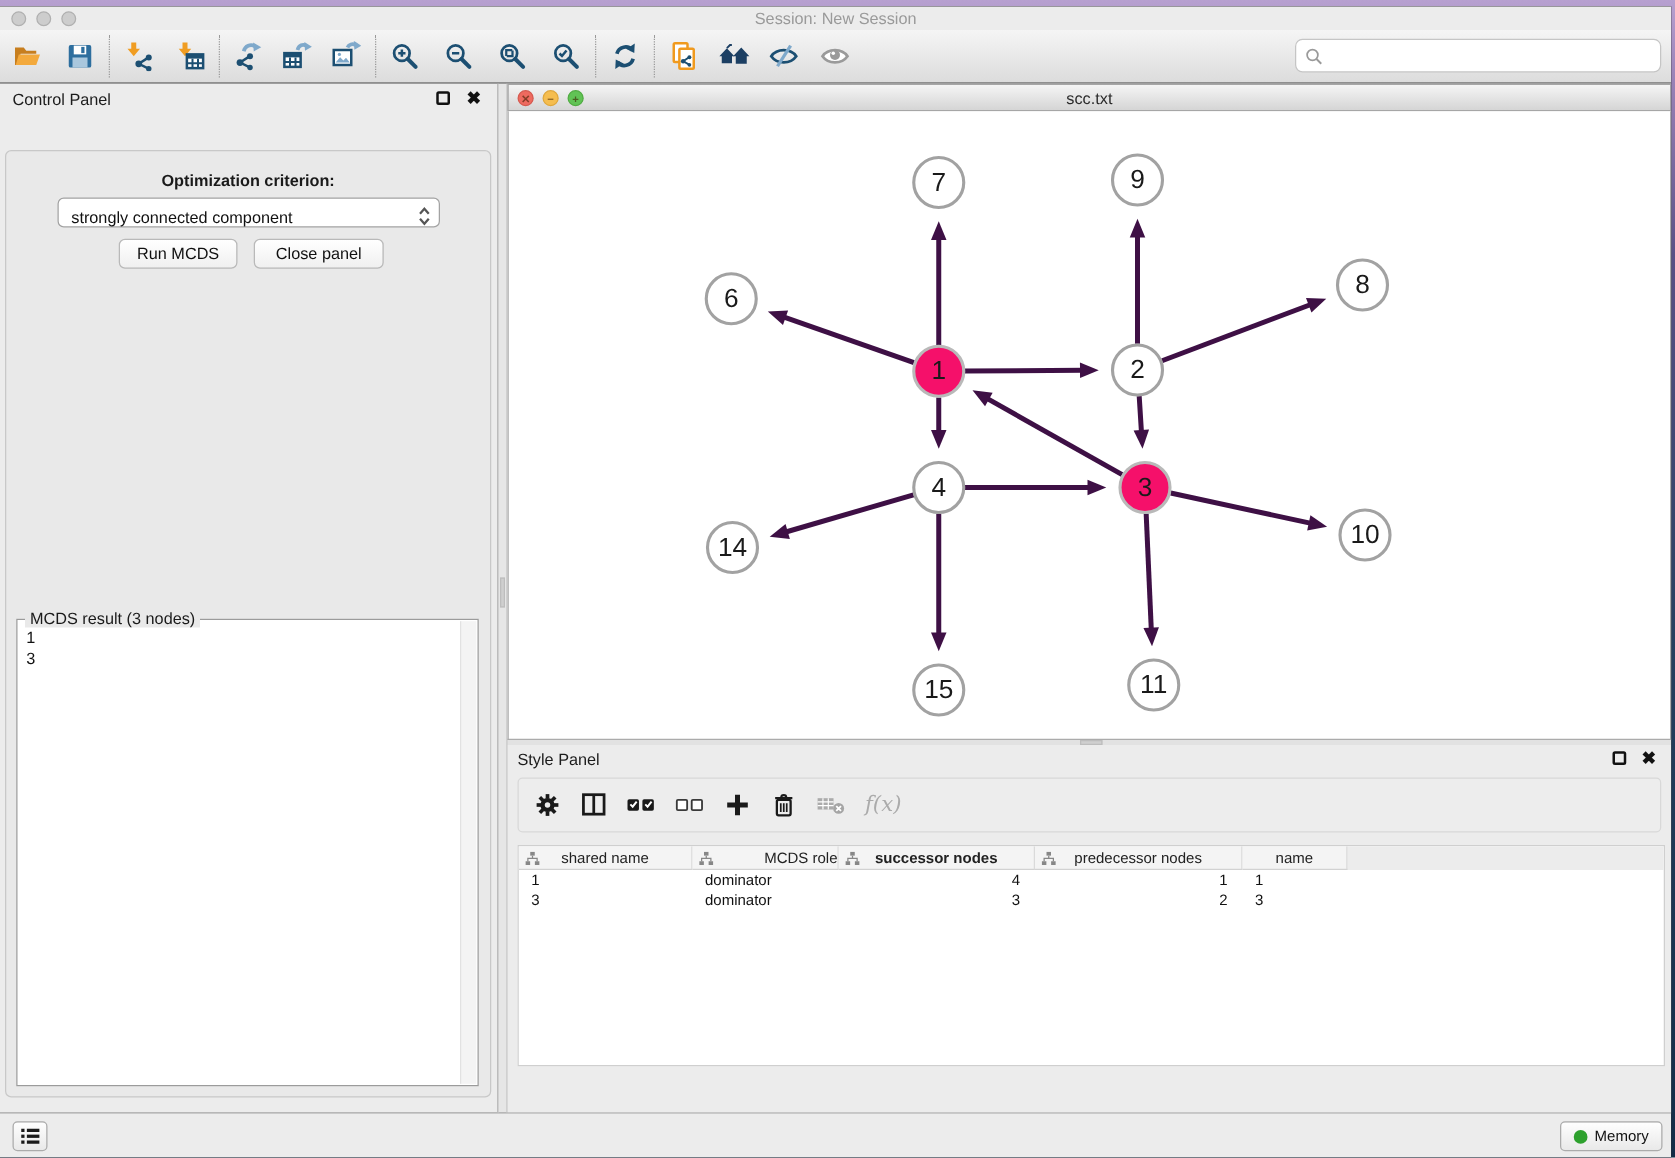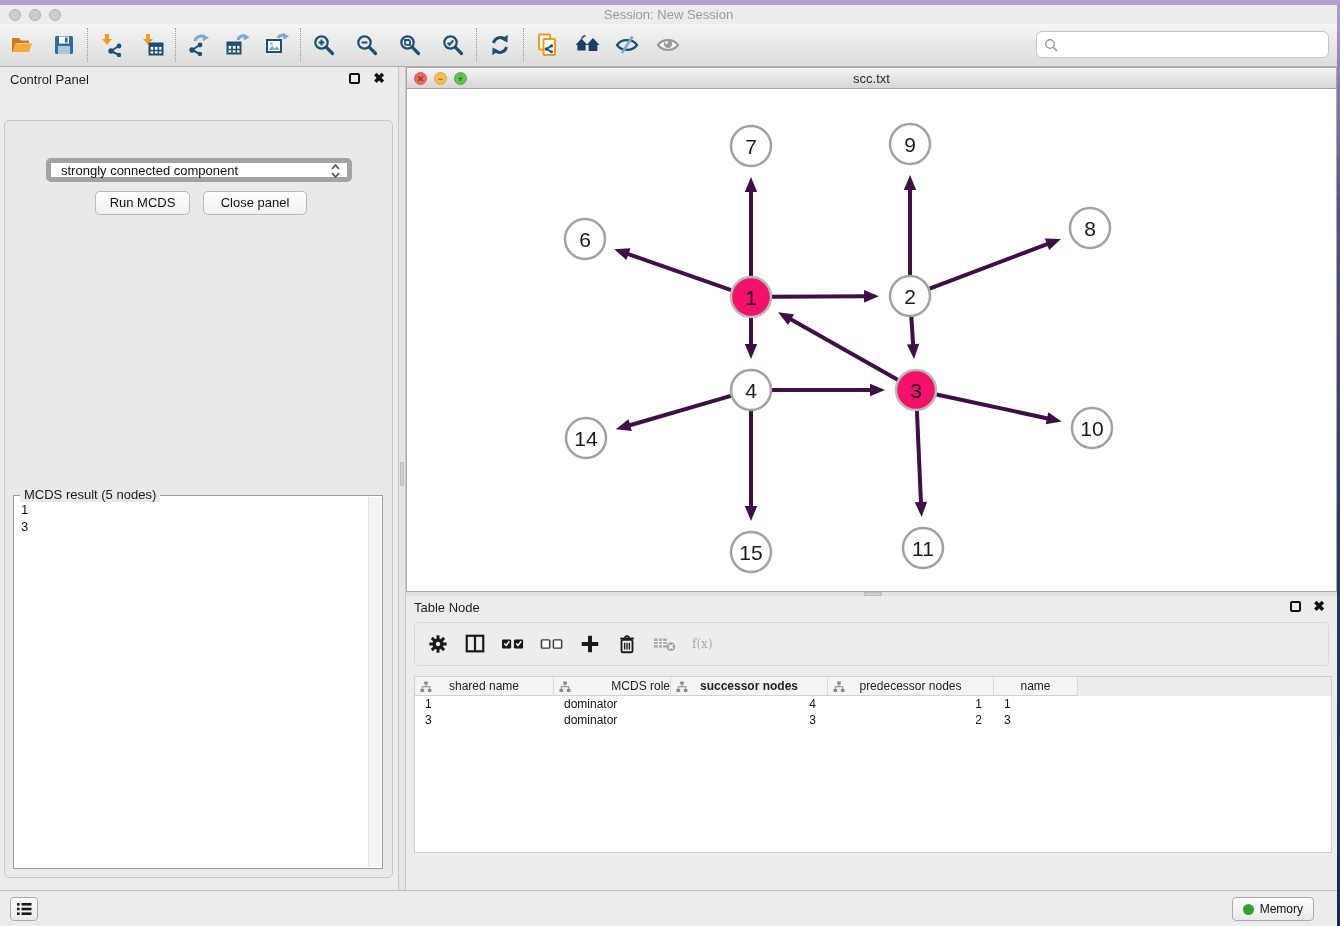--- a/index.html
+++ b/index.html
@@ -35,22 +35,22 @@
   .win-close{position:absolute;top:3px;font-size:14px;font-weight:bold;color:#111}
   .cp-tabs{position:absolute;top:29px;left:0;right:0;display:flex;justify-content:center}
   .tab{height:22px;padding:3px 13px;background:#fff;border:1px solid #BDBDBD;border-left-width:0;
        font-size:13px;color:#1a1a1a;white-space:nowrap}
   .tab:first-child{border-left-width:1px;border-radius:5px 0 0 5px}
   .tab:last-child{border-radius:0 5px 5px 0}
   .tab.selected{background:#D8D8D8;color:#AFAFAF}
   .cp-body{position:absolute;left:4px;right:5px;top:53px;bottom:12px;background:#E9E9E9;
            border:1px solid #C8C8C8;border-radius:5px}
   .opt-label{position:absolute;top:16px;left:0;right:0;text-align:center;font-size:13px;font-weight:bold;color:#1a1a1a}
-  .combo{position:absolute;left:41px;right:40px;top:37px;height:24px;background:#fff;border:5px solid #a3a3a3;
-         border-radius:5px;display:flex;align-items:flex-start;padding:0 6px 0 10px;font-size:13px;color:#111}
+  .combo{position:absolute;left:41px;right:40px;top:37px;height:24px;background:#fff;border:1px solid #a3a3a3;
+         border-radius:5px;display:flex;align-items:flex-end;padding:0 6px 0 10px;font-size:13px;color:#111}
   .combo .cval{flex:1}
   .cbtn{position:absolute;height:24px;background:linear-gradient(#FFFFFF,#F0F0F0);border:1px solid #B9B9B9;
         border-radius:5px;top:70px;font-size:13px;color:#111;text-align:center;line-height:22px}
   .result-group{position:absolute;left:8px;right:9px;top:374px;bottom:8px;border:1px solid #9B9B9B;background:#fff}
   .result-label{position:absolute;top:-9px;left:6px;background:#E9E9E9;padding:0 4px;font-size:13px;color:#1a1a1a}
   .result-text{position:absolute;left:7px;top:5px;font-size:13px;line-height:17px;color:#111;white-space:pre}
   .vsb{position:absolute;right:1px;top:1px;bottom:1px;width:13px;background:#F4F4F4;border-left:1px solid #E2E2E2}
 
   
   .nwin-tb{position:absolute;top:0;left:0;right:0;height:22px;background:linear-gradient(#F5F5F5,#D5D5D5);
@@ -80,21 +80,21 @@
   .td{font-size:12px;color:#111;flex:0 0 auto;line-height:16px;overflow:hidden;white-space:nowrap}
   .td.left{padding-left:10px;text-align:left}
   .td.right{padding-right:12px;text-align:right}
   .tp-tabs{position:absolute;bottom:6px;left:0;right:0;display:flex;justify-content:center}
 
   
   .statusbar{position:absolute;left:0;right:0;bottom:0;height:36px;background:#ECECEC;border-top:1px solid #BDBDBD}
   .sbtn{position:absolute;top:6px;height:24px;background:linear-gradient(#FEFEFE,#E9E9E9);border:1px solid #ABABAB;
         border-radius:4px;display:flex;align-items:center;justify-content:center;gap:6px;font-size:12px;color:#111}
   .sb-left{left:10px;width:28px}
-  .sb-mem{right:23px;padding:3px 10px}
+  .sb-mem{right:7px;padding:3px 10px}
   .gdot{width:11px;height:11px;border-radius:50%;background:#2EA12E}
 </style>
 </head>
 <body>
 
 <div class="window">
 
   <div class="titlebar">
     <span class="tl-dot" style="left:9px"></span>
     <span class="tl-dot" style="left:29px"></span>
@@ -250,31 +250,32 @@
 
   <div class="main">
 
     <div class="cpanel">
       <div class="cp-header">
         <span>Control Panel</span>
         <span class="win-float" style="right:38px"></span>
         <span class="win-close" style="right:13px">✖</span>
       </div>
       <div class="cp-body">
+        <div class="opt-label">Optimization criterion:</div>
         <div class="combo">
           <span class="cval">strongly connected component</span>
           <svg width="11" height="16" viewBox="0 0 11 16">
               <path d="M2 6l3.5-4L9 6" fill="none" stroke="#555" stroke-width="1.8"></path>
               <path d="M2 10l3.5 4L9 10" fill="none" stroke="#555" stroke-width="1.8"></path>
             </svg>
         </div>
         <div class="cbtn" style="left:90px;width:95px">Run MCDS</div>
         <div class="cbtn" style="left:198px;width:104px">Close panel</div>
         <div class="result-group">
-          <div class="result-label">MCDS result (5 nodes)</div>
+          <div class="result-label">MCDS result (3 nodes)</div>
           <div class="result-text" id="result-text">1
 3</div>
           <div class="vsb"></div>
         </div>
       </div>
     </div>
 
     <div class="vsplit">
         <div class="grip"></div>
       </div>
@@ -340,21 +341,21 @@
             <circle cx="516" cy="459" r="20" fill="#FFFFFF" stroke="#A2A2A2" stroke-width="2.5"></circle>
             <text x="516" y="459" text-anchor="middle" dominant-baseline="central" font-size="21" fill="#1A1A1A">11</text>
           </svg>
       </div>
       <div class="hsplit">
           <div class="grip"></div>
         </div>
 
       <div class="tpanel">
         <div class="tp-header">
-          <span>Table Node</span>
+          <span>Style Panel</span>
           <span class="win-float" style="right:36px;top:5px"></span>
           <span class="win-close" style="right:12px;top:2px">✖</span>
         </div>
         <div class="tp-toolbar">
           <div class="ttbtn">
             <svg width="22" height="22" viewBox="0 0 24 24">
                 <g fill="#1a1a1a">
                   <rect x="10.4" y="2.5" width="3.2" height="4" transform="rotate(0 12 12)"></rect>
                   <rect x="10.4" y="2.5" width="3.2" height="4" transform="rotate(45 12 12)"></rect>
                   <rect x="10.4" y="2.5" width="3.2" height="4" transform="rotate(90 12 12)"></rect>
@@ -402,21 +403,21 @@
               </svg>
           </div>
           <div class="ttbtn">
             <svg width="24" height="20" viewBox="0 0 26 22">
                 <rect x="1" y="5" width="14" height="10" fill="#ABABAB"></rect>
                 <path d="M1 8.3h14M1 11.6h14M5.7 5v10M10.4 5v10" stroke="#fff" stroke-width="1"></path>
                 <circle cx="19.5" cy="14" r="4.8" fill="#A5A5A5"></circle>
                 <path d="M17.4 11.9l4.2 4.2M21.6 11.9l-4.2 4.2" stroke="#fff" stroke-width="1.6"></path>
               </svg>
           </div>
-          <div class="ttbtn" style="font-family:'DejaVu Serif',serif;font-size:12px;color:#ABABAB">f(x)</div>
+          <div class="ttbtn" style="font-family:'DejaVu Serif',serif;font-style:italic;font-size:17px;color:#ABABAB">f(x)</div>
         </div>
         <div class="ttable">
           <div class="thead" id="thead">
               <div class="th" style="width: 139px;">
                 <svg width="12" height="12" viewBox="0 0 12 12">
                   <rect x="4.2" y="0.5" width="3.6" height="3" fill="#878787"></rect>
                   <rect x="0.5" y="8" width="3.6" height="3" fill="#878787"></rect>
                   <rect x="7.9" y="8" width="3.6" height="3" fill="#878787"></rect>
                   <path d="M6 3.5v2.2M2.3 8V5.7h7.4V8" stroke="#878787" fill="none" stroke-width="1"></path>
                 </svg>

